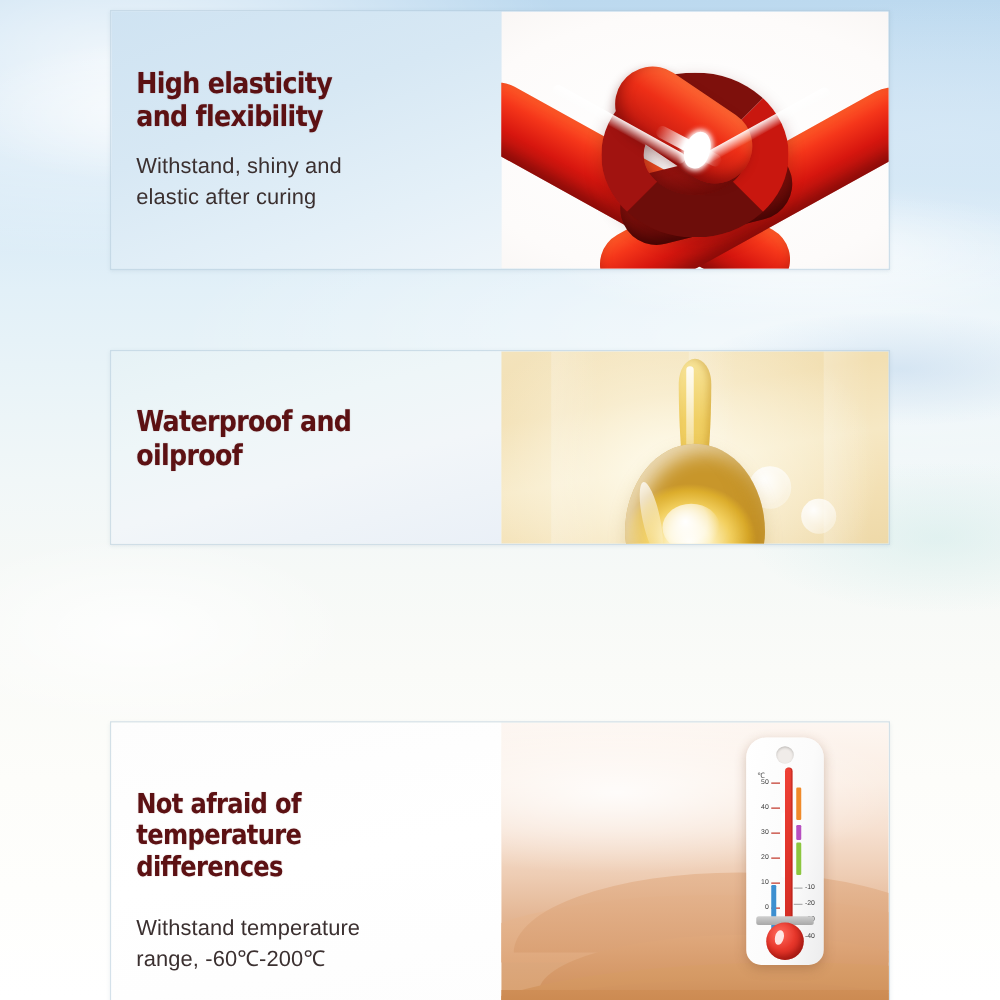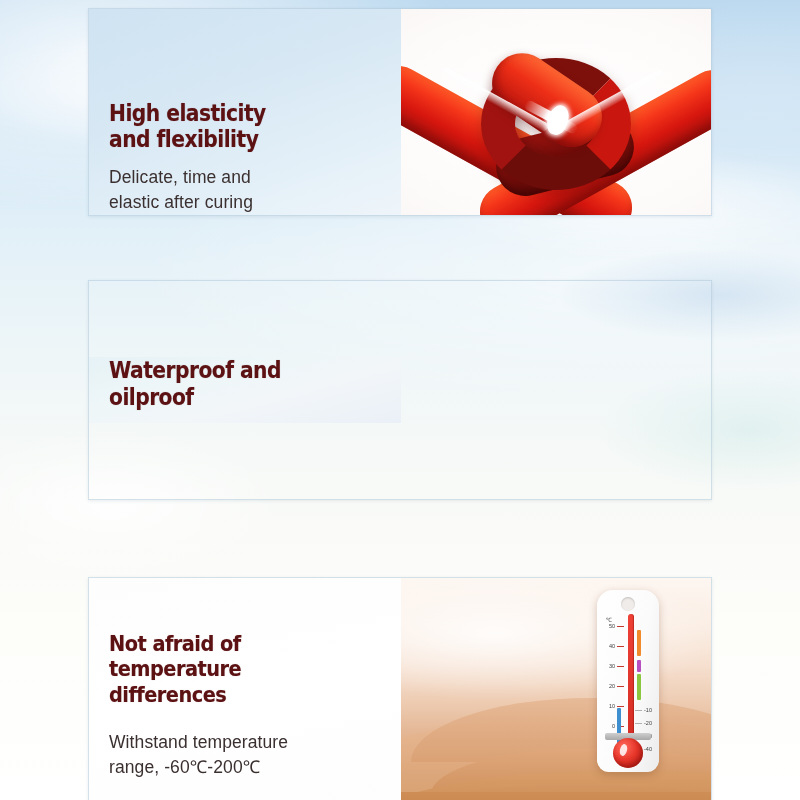--- a/index.html
+++ b/index.html
@@ -52,34 +52,33 @@
   .panel {
     position: absolute;
     left: 88px;
     width: 624px;
     display: flex;
     border: 1px solid rgba(176,200,216,0.55);
     box-shadow: 0 1px 3px rgba(110,140,165,0.16);
     overflow: hidden;
   }
   #panel-1 { top: 8px;   height: 208px; }
-  #panel-2 { top: 280px; height: 220px; align-items: center; }
+  #panel-2 { top: 280px; height: 156px; }
   #panel-3 { top: 577px; height: 256px; }
 
   .panel-text {
     width: 312px;
     flex: 0 0 312px;
     padding: 0 18px 0 20px;
     display: flex;
     flex-direction: column;
     justify-content: center;
   }
   #panel-1 .panel-text {
     background: linear-gradient(160deg, #cfe3f2 0%, #d7e8f4 40%, #e4f0f8 75%, #eef5fa 100%);
-    justify-content: flex-end;
   }
   #panel-2 .panel-text {
     background: linear-gradient(165deg, #e6f2f6 0%, #eef6f8 35%, #f2f6f9 60%, #eaf0f7 100%);
   }
   #panel-3 .panel-text {
     background: linear-gradient(170deg, #fdfdfd 0%, #ffffff 45%, #fdfdfd 100%);
   }
 
   .panel-media {
     flex: 1 1 auto;
@@ -430,21 +429,21 @@
 <div class="sky-wisp wisp-a"></div>
 <div class="sky-wisp wisp-b"></div>
 <div class="sky-wisp wisp-c"></div>
 <div class="sky-wisp wisp-d"></div>
 <div class="sky-wisp wisp-e"></div>
 
 <section class="panel" id="panel-1">
   <div class="panel-text">
     <h2 class="heading">High elasticity
 and flexibility</h2>
-    <p class="body-text">Delicate, time and
+    <p class="body-text">Withstand, shiny and
 elastic after curing</p>
   </div>
   <div class="panel-media">
     <div class="knot-scene">
       <div class="tube tube-left"></div>
       <div class="tube tube-right"></div>
       <div class="knot-under"></div>
       <div class="knot-loop"></div>
       <div class="knot-over"></div>
       <div class="knot-hole"></div>

